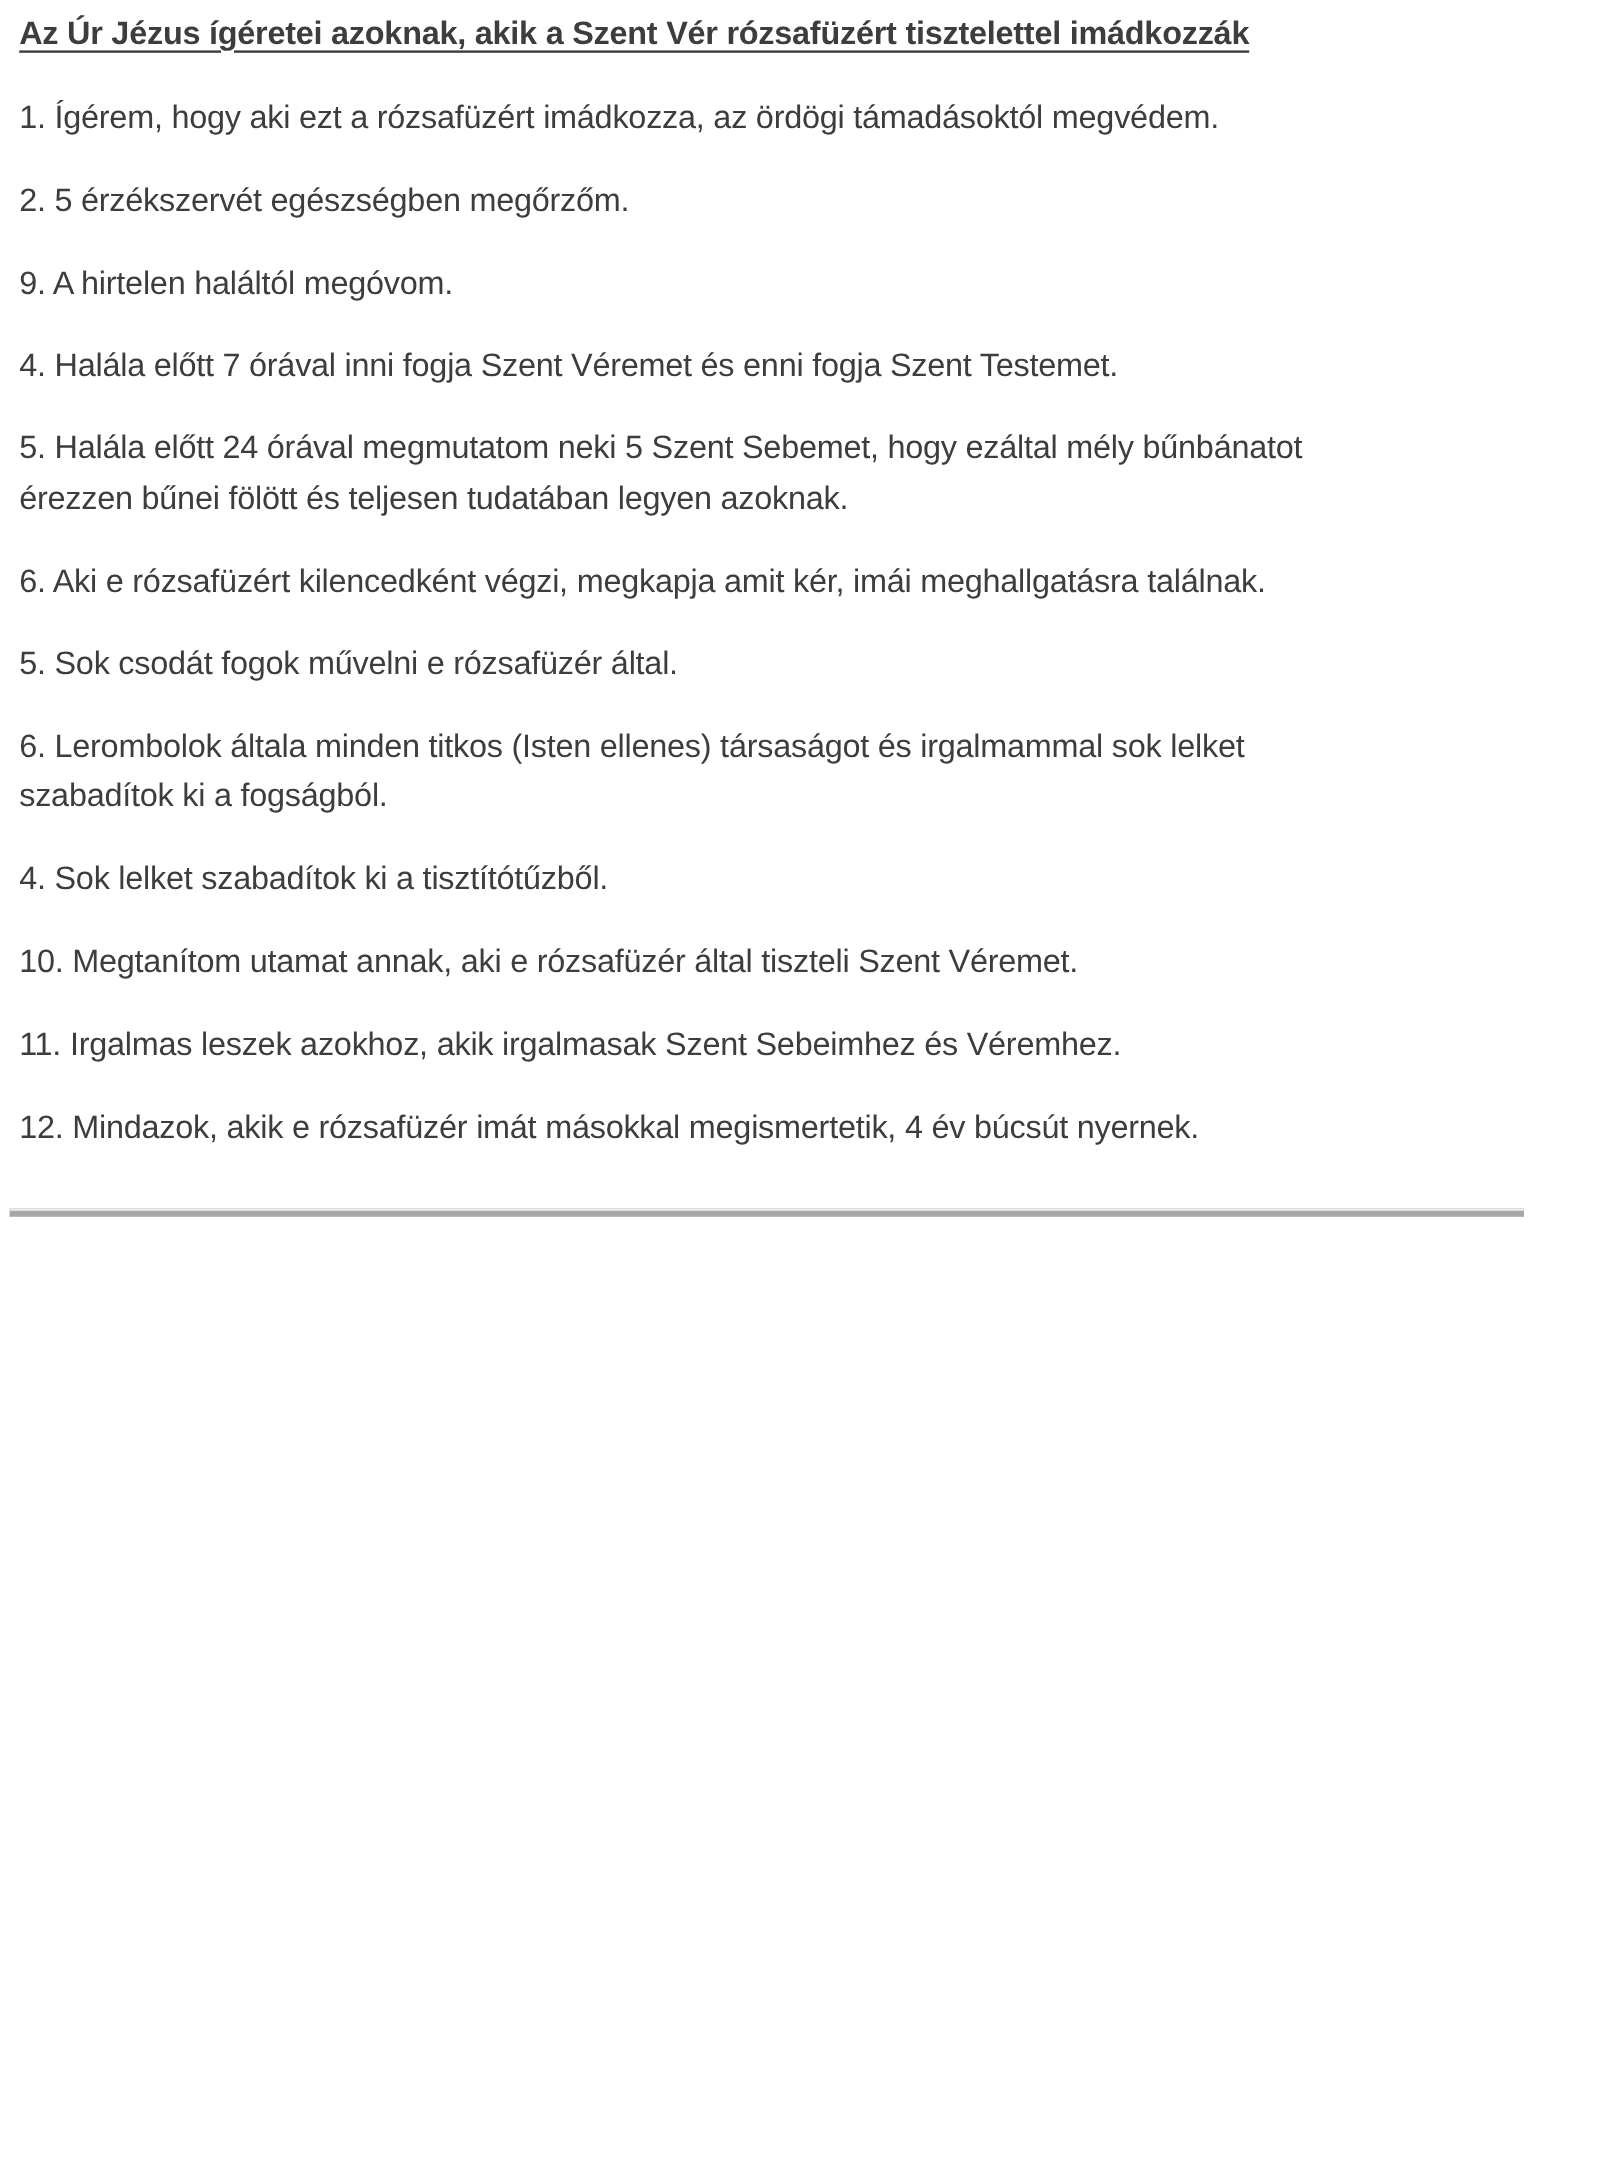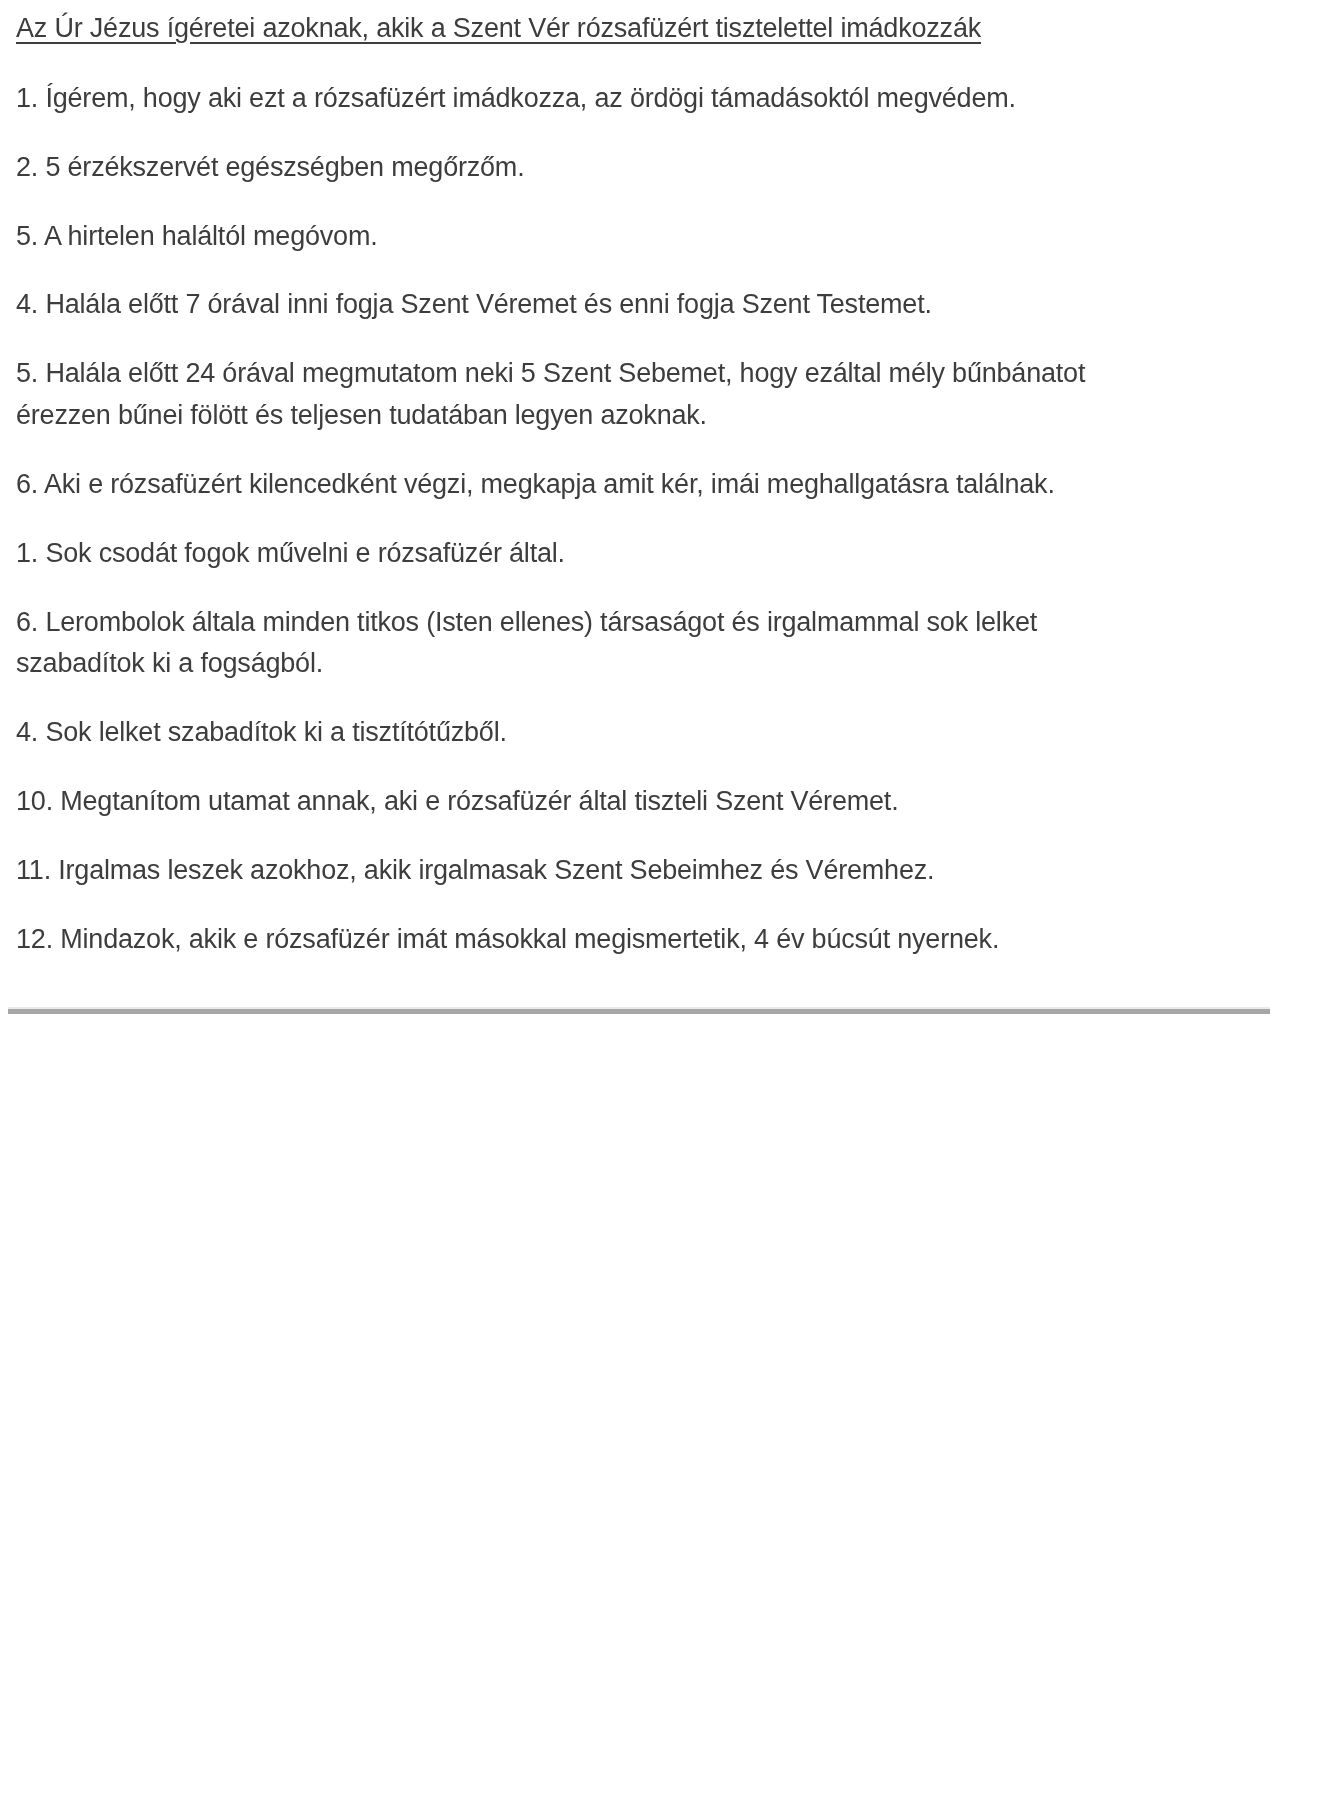--- a/index.html
+++ b/index.html
@@ -16,21 +16,21 @@
   .page {
     padding: 8px 40px 0 16px;
     color: #3d3d3d;
     font-size: 27px;
     font-weight: 300;
     line-height: 1.55;
     letter-spacing: -0.2px;
   }
   .title {
     font-size: 27px;
-    font-weight: 400;
+    font-weight: 700;
     margin: 0 0 28px 0;
     max-width: 1110px;
     text-decoration: underline;
     text-underline-offset: 5px;
   }
   .promise {
     margin: 0 0 27px 0;
     max-width: 1115px;
   }
   .divider {
@@ -44,25 +44,25 @@
 </style>
 </head>
 <body>
 
 <div class="page">
   <h1 class="title">Az Úr Jézus ígéretei azoknak, akik a Szent Vér rózsafüzért tisztelettel imádkozzák</h1>
 
   <div id="promise-list">
       <p class="promise">1. Ígérem, hogy aki ezt a rózsafüzért imádkozza, az ördögi támadásoktól megvédem.</p>
       <p class="promise">2. 5 érzékszervét egészségben megőrzőm.</p>
-      <p class="promise">5. A hirtelen haláltól megóvom.</p>
+      <p class="promise">9. A hirtelen haláltól megóvom.</p>
       <p class="promise">4. Halála előtt 7 órával inni fogja Szent Véremet és enni fogja Szent Testemet.</p>
       <p class="promise">5. Halála előtt 24 órával megmutatom neki 5 Szent Sebemet, hogy ezáltal mély bűnbánatot érezzen bűnei fölött és teljesen tudatában legyen azoknak.</p>
       <p class="promise">6. Aki e rózsafüzért kilencedként végzi, megkapja amit kér, imái meghallgatásra találnak.</p>
-      <p class="promise">1. Sok csodát fogok művelni e rózsafüzér által.</p>
+      <p class="promise">5. Sok csodát fogok művelni e rózsafüzér által.</p>
       <p class="promise">6. Lerombolok általa minden titkos (Isten ellenes) társaságot és irgalmammal sok lelket szabadítok ki a fogságból.</p>
       <p class="promise">4. Sok lelket szabadítok ki a tisztítótűzből.</p>
       <p class="promise">10. Megtanítom utamat annak, aki e rózsafüzér által tiszteli Szent Véremet.</p>
       <p class="promise">11. Irgalmas leszek azokhoz, akik irgalmasak Szent Sebeimhez és Véremhez.</p>
       <p class="promise">12. Mindazok, akik e rózsafüzér imát másokkal megismertetik, 4 év búcsút nyernek.</p>
     </div>
 
   <hr class="divider">
 </div>
 

